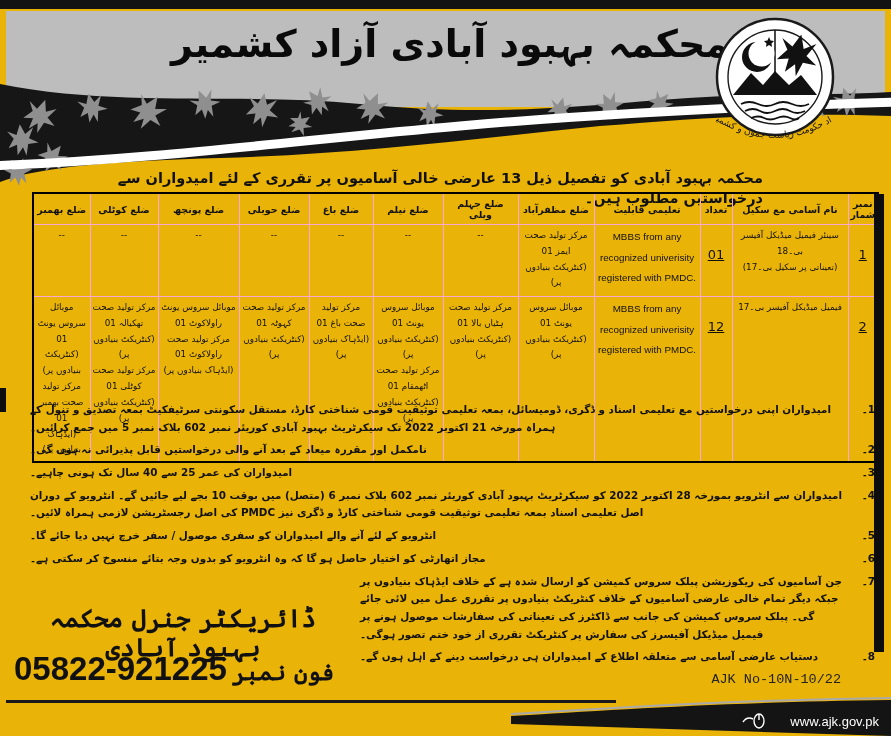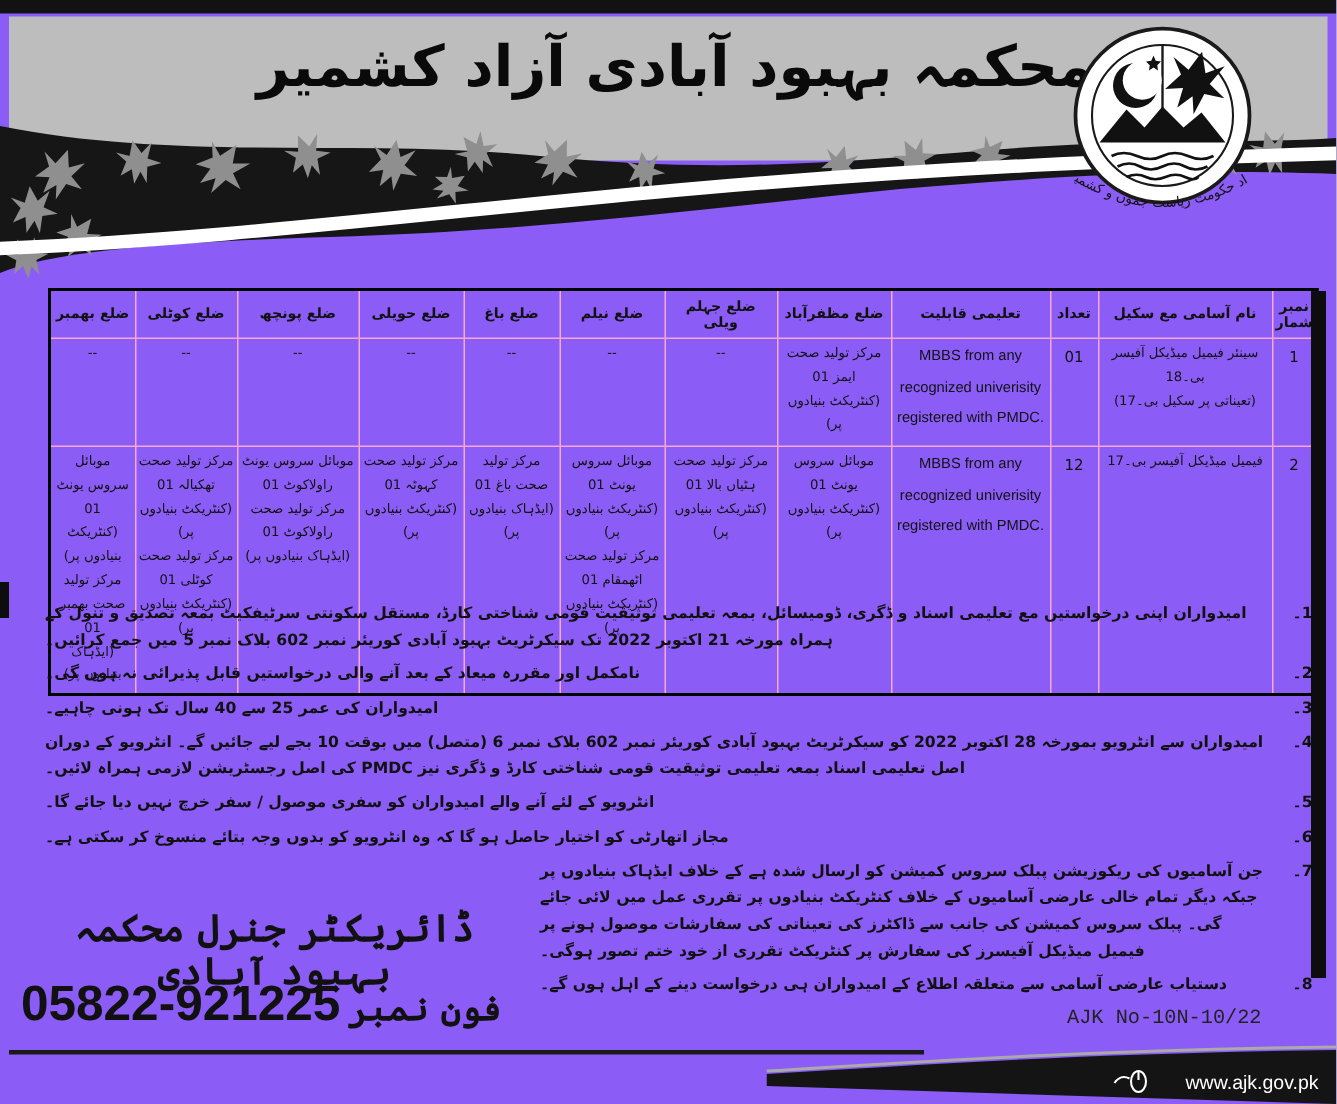--- a/index.html
+++ b/index.html
@@ -1,18 +1,18 @@
 <!DOCTYPE html>
 <html lang="ur"><head>
 <meta charset="utf-8">
 <style>
   html,body { margin:0; padding:0; background:#e8e8e8; }
   .ad {
     position:relative; width:891px; height:736px; margin:0 auto;
-    background:#8b5cf6; overflow:hidden;
+    background:#eab308; overflow:hidden;
     font-family:"DejaVu Sans", sans-serif; color:#111;
     outline:1px solid #999;
   }
   .top-bar { position:absolute; left:0; top:0; width:891px; height:9px; background:#121212; }
   .gray-band { position:absolute; left:6px; top:11px; width:879px; height:96px; background:#bdbdbd; }
   .title {
     position:absolute; left:170px; top:22px; width:560px;
     font-size:38px; font-weight:bold; text-align:center; direction:rtl;
     color:#0a0a0a; letter-spacing:1px;
   }
@@ -27,21 +27,21 @@
     border-collapse:collapse; direction:rtl; table-layout:fixed;
     border:2px solid #000;
   }
   .jobs th, .jobs td { border:1px solid #f9a8d4; }
   .jobs th { font-size:9.5px; font-weight:bold; padding:4px 1px; text-align:center; }
   .jobs td {
     font-size:8.8px; padding:3px 2px; vertical-align:top; text-align:center;
     white-space:pre-line; line-height:1.8;
   }
   .jobs td.qual { direction:ltr; text-align:center; font-size:9.8px; line-height:2.1; padding:2px 3px; font-family:"Liberation Sans",sans-serif; }
-  .jobs td.sr, .jobs td.num { font-size:10px; padding-top:4px; }
+  .jobs td.sr, .jobs td.num { font-size:13px; padding-top:18px;text-decoration:underline; }
   .jobs tr.r1 { height:72px; }
   .jobs tr.r2 { height:106px; }
   .right-bar { position:absolute; left:874px; top:194px; width:10px; height:458px; background:#0d0d0d; }
   .left-mark { position:absolute; left:0; top:388px; width:6px; height:24px; background:#0d0d0d; }
   .conditions { position:absolute; left:30px; right:16px; top:401px; direction:rtl; }
   .cond-heading { font-size:12px; font-weight:bold; margin-bottom:3px; }
   .cond { display:flex; gap:16px; margin-bottom:5px; font-size:10.4px; line-height:1.7; }
   .cond-no { min-width:16px; font-weight:bold; white-space:nowrap; }
   .cond-text { flex:1; text-align:left;font-weight:bold; }
   .cond.shifted { margin-left:330px; }
@@ -109,20 +109,21 @@
       <path d="M48,91 q8,-4 17,0 t17,0 t17,0 t17,0"></path>
       <path d="M52,98 q8,-4 15,0 t15,0 t15,0 t15,0"></path>
       <path d="M58,105 q7,-3 13,0 t13,0 t13,0 t9,0"></path>
     </g>
     <path id="caparc" d="M24,108 Q82,142 140,108" fill="none"></path>
     <text font-size="9" fill="#111">
       <textPath href="#caparc" startOffset="50%" text-anchor="middle">آزاد حکومت ریاست جموں و کشمیر</textPath>
     </text>
   </svg>
 
+  <p class="intro">محکمہ بہبود آبادی کو تفصیل ذیل 13 عارضی خالی آسامیوں پر تقرری کے لئے امیدواران سے درخواستیں مطلوب ہیں۔</p>
 
   <table class="jobs">
     <colgroup>
       <col style="width:30px">
         <col style="width:116px">
         <col style="width:32px">
         <col style="width:106px">
       <col style="width:76px">
         <col style="width:75px">
         <col style="width:70px">

